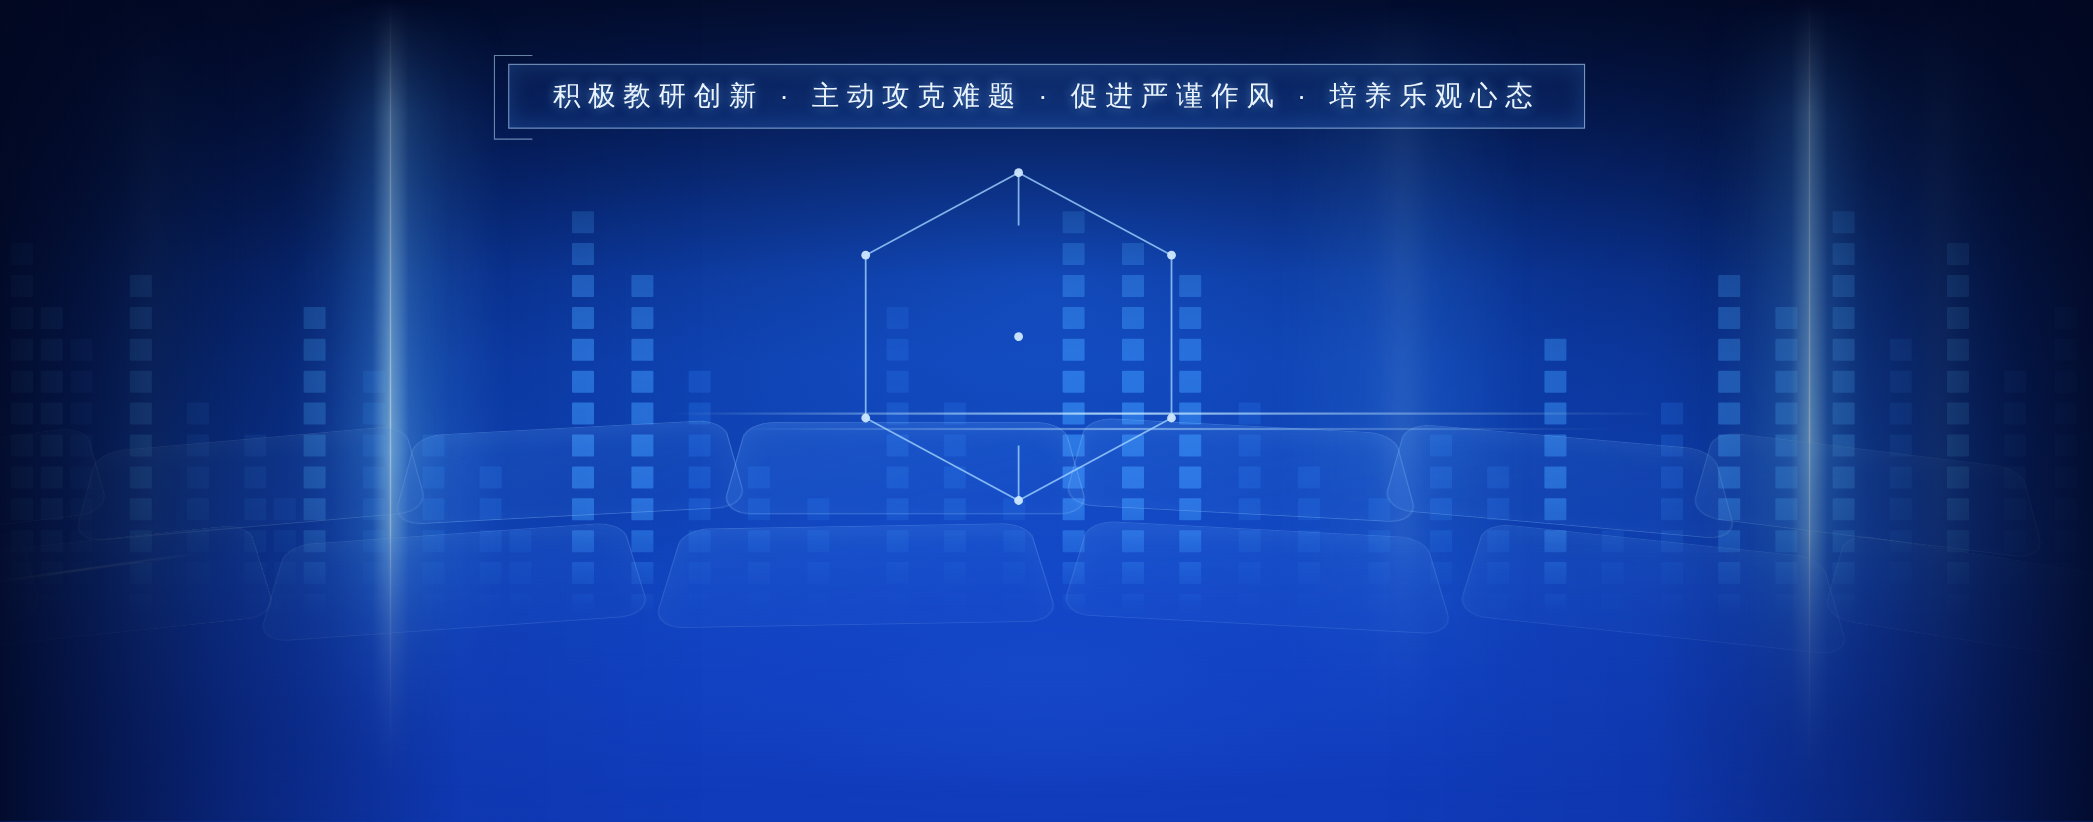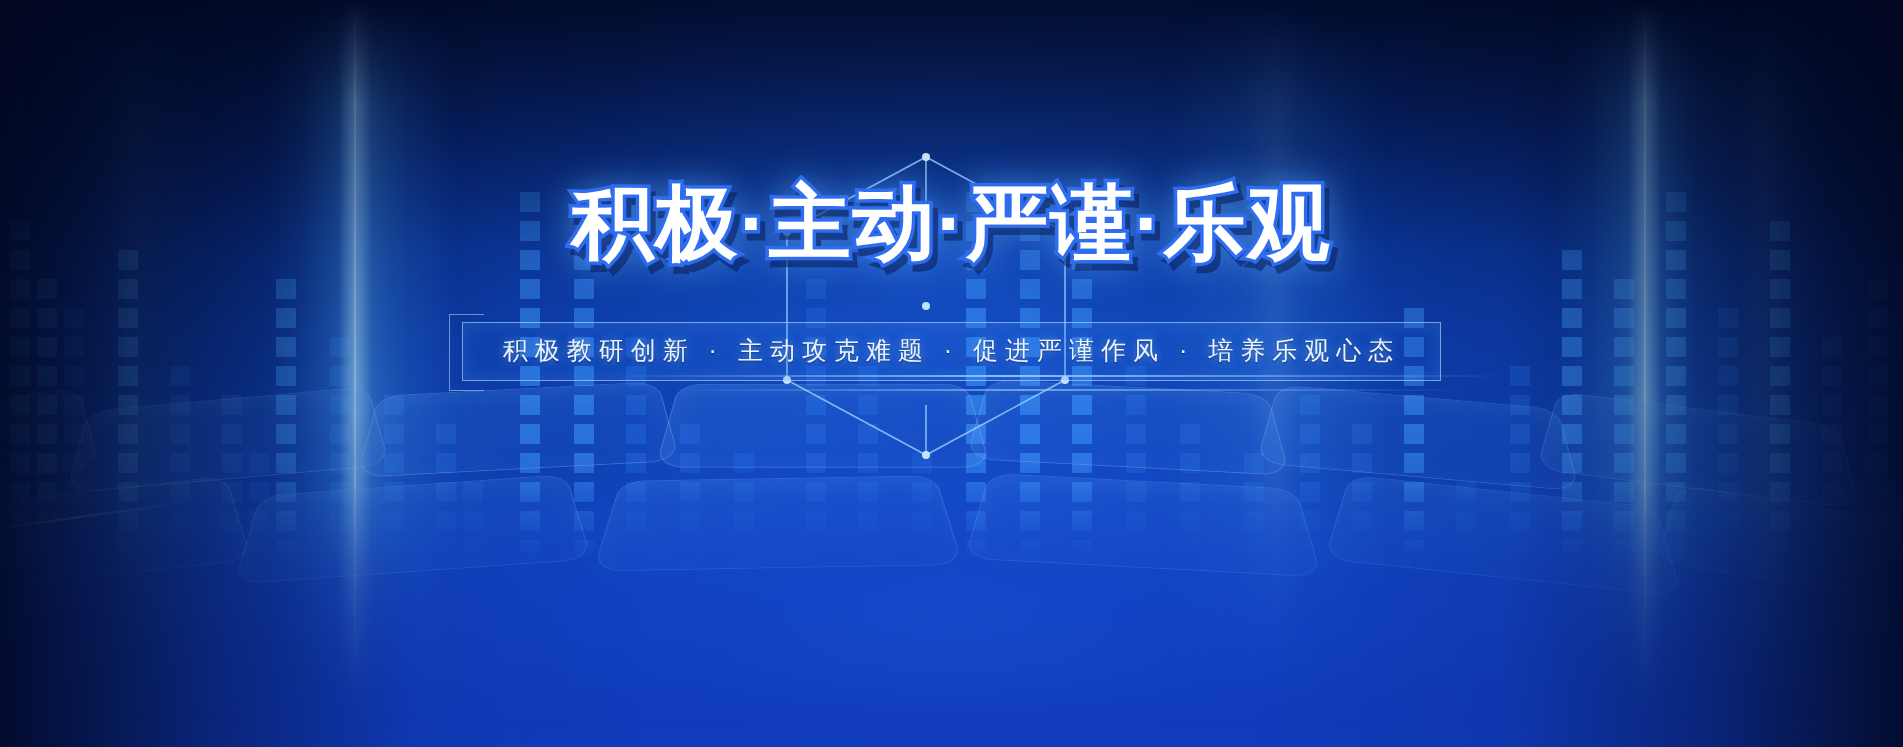--- a/index.html
+++ b/index.html
@@ -610,20 +610,19 @@
         <circle cx="1065" cy="380" r="4"></circle>
         <circle cx="926" cy="455" r="4"></circle>
         <circle cx="787" cy="380" r="4"></circle>
         <circle cx="787" cy="232" r="4"></circle>
         <circle cx="926" cy="306" r="4"></circle>
       </g>
     </svg>
   </div>
 
   <div class="content">
-    <div class="title-main">积极·主动·严谨·乐观</div>
 
     <div class="tagline-frame">
       <div class="tagline">积极教研创新  ·  主动攻克难题  ·  促进严谨作风  ·  培养乐观心态</div>
     </div>
   </div>
 
 </div>
 
 </body></html>

